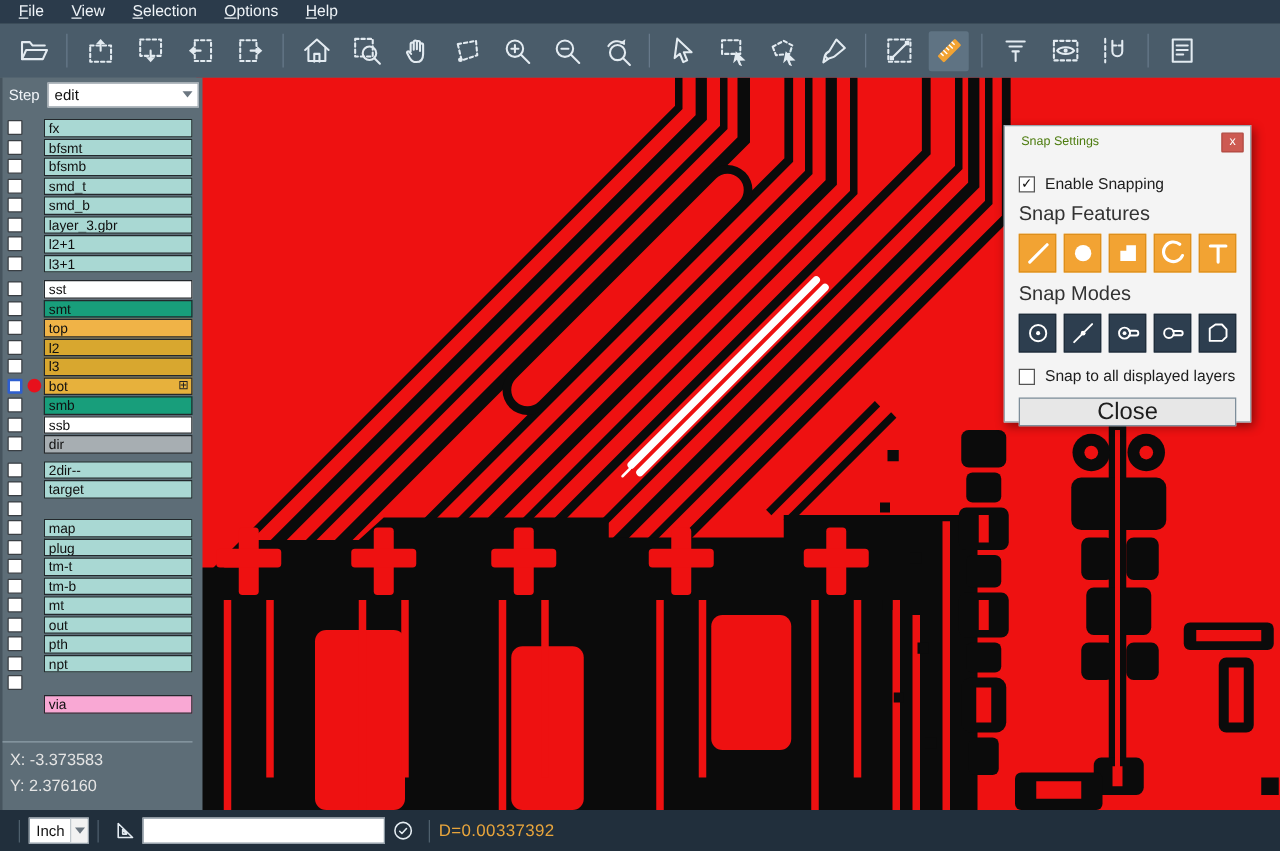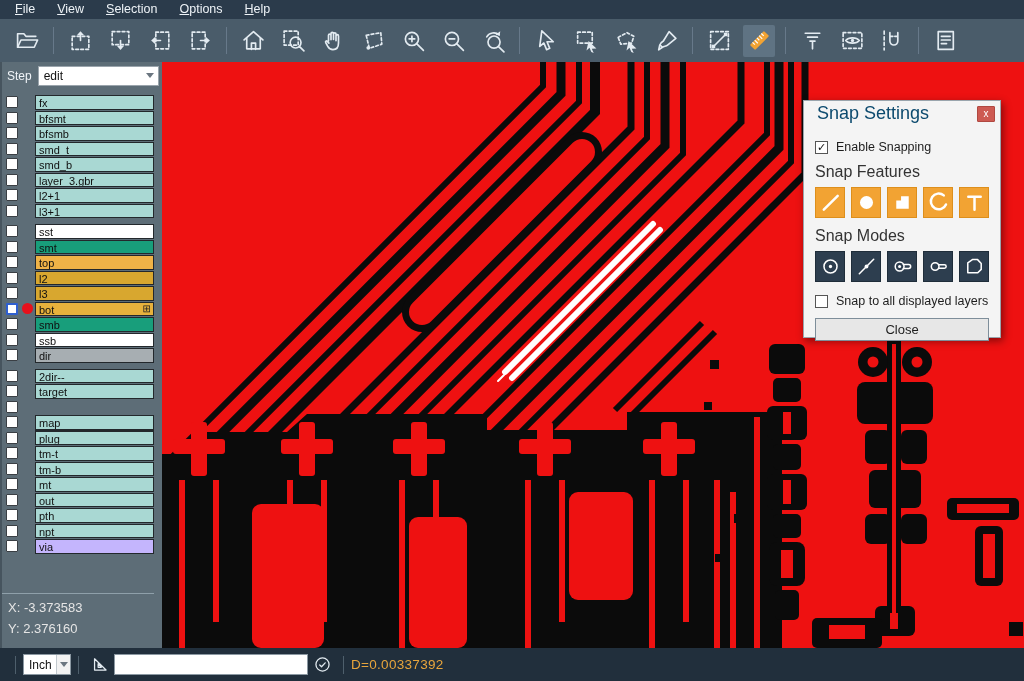--- a/index.html
+++ b/index.html
@@ -40,33 +40,33 @@
   .coords{position:absolute;left:0;bottom:6px;width:152px;border-top:1px solid #8fa0aa;padding:6px 0 0 6px;color:#e5e5e5;font-size:13px}
   .coords div{margin-bottom:6px}
 
   
   .canvas{position:absolute;left:157px;top:62px;width:867px;height:586px;background:#ee1111;z-index:1}
   .canvas svg{display:block}
 
   
   .dialog{position:absolute;left:803px;top:100px;width:198px;height:238px;background:#f4f4f4;border:1px solid #9aa5ad;box-shadow:2px 3px 8px rgba(0,0,0,.45);z-index:10}
   .dtitle{height:25px;display:flex;align-items:center;justify-content:space-between;padding:0 5px 0 13px}
-  .dtitle span{font-size:18px;color:#0c4a6e}
+  .dtitle span{font-size:10px;color:#4d7c0f}
   .dclose{width:18px;height:16px;background:#cd5a52;border:1px solid #b04840;color:#fff;font-size:10px;line-height:14px;text-align:center;border-radius:1px}
   .dbody{padding:8px 11px 0}
   .chkrow{display:flex;align-items:center;margin:6px 0 4px}
   .chk{width:13px;height:13px;background:#fff;border:1.5px solid #555;font-size:11px;line-height:11px;text-align:center;color:#111}
   .chkrow label{font-size:12.5px;color:#1d1d1d;margin-left:8px}
   .seclabel{font-size:16px;color:#333;margin:9px 0 6px}
   .brow{display:flex;gap:6px}
   .sbtn{width:31px;height:31px;display:flex;align-items:center;justify-content:center}
   .sbtn svg{width:23px;height:23px}
   .sbtn.orange{background:#f2a333;border:1px solid #dd8f1c}
   .sbtn.navy{background:#2d3e4f;border:1px solid #1f2d3a}
-  .dclosebtn{margin:10px 0 0;width:100%;height:23px;background:#e7e7e7;border:1px solid #7e8e9a;font-size:13px;color:#1d1d1d;text-align:center;line-height:21px}
+  .dclosebtn{margin:10px 0 0;width:100%;height:23px;background:#e7e7e7;border:1px solid #7e8e9a;font-size:19px;color:#1d1d1d;text-align:center;line-height:21px}
 
   
   .statusbar{position:absolute;left:0;top:648px;width:1024px;height:33px;background:#212f3c;display:flex;align-items:center;padding-left:8px;z-index:6}
   .ssep{width:1px;height:18px;background:#4e5f6c;margin:0 7px}
   .unitbox{width:48px;height:21px;background:#fff;border:1px solid #8b98a2;display:flex;align-items:center}
   .unitbox .uv{flex:1;font-size:12px;color:#111;padding-left:5px}
   .unitbox .ua{width:14px;height:100%;border-left:1px solid #c2c9ce;display:flex;align-items:center;justify-content:center;background:#f2f2f2}
   .sicon{width:22px;height:22px;display:flex;align-items:center;justify-content:center;margin:0 3px}
   .sicon svg{width:19px;height:19px}
   .sinput{width:194px;height:21px;background:#fff;border:1px solid #8b98a2;font-size:12px;padding:0 4px;color:#111}
@@ -352,21 +352,21 @@
       <div class="lrow">
         <span class="cb"></span>
         <div class="lfield" style="background: rgb(169, 216, 211);">pth</div>
       </div>
       <div class="lrow">
         <span class="cb"></span>
         <div class="lfield" style="background: rgb(169, 216, 211);">npt</div>
       </div>
       <div class="lrow">
         <span class="cb"></span>
-        <div class="lfield" style="background: #c4b5fd;">via</div>
+        <div class="lfield" style="background: #f9a8d4; margin-top: 17px;">via</div>
       </div>
     </div>
   <div class="coords">
     <div>X: -3.373583</div>
     <div>Y: 2.376160</div>
   </div>
 </div>
 
 <div class="canvas">
   <svg width="867" height="586" viewBox="0 0 867 586">

